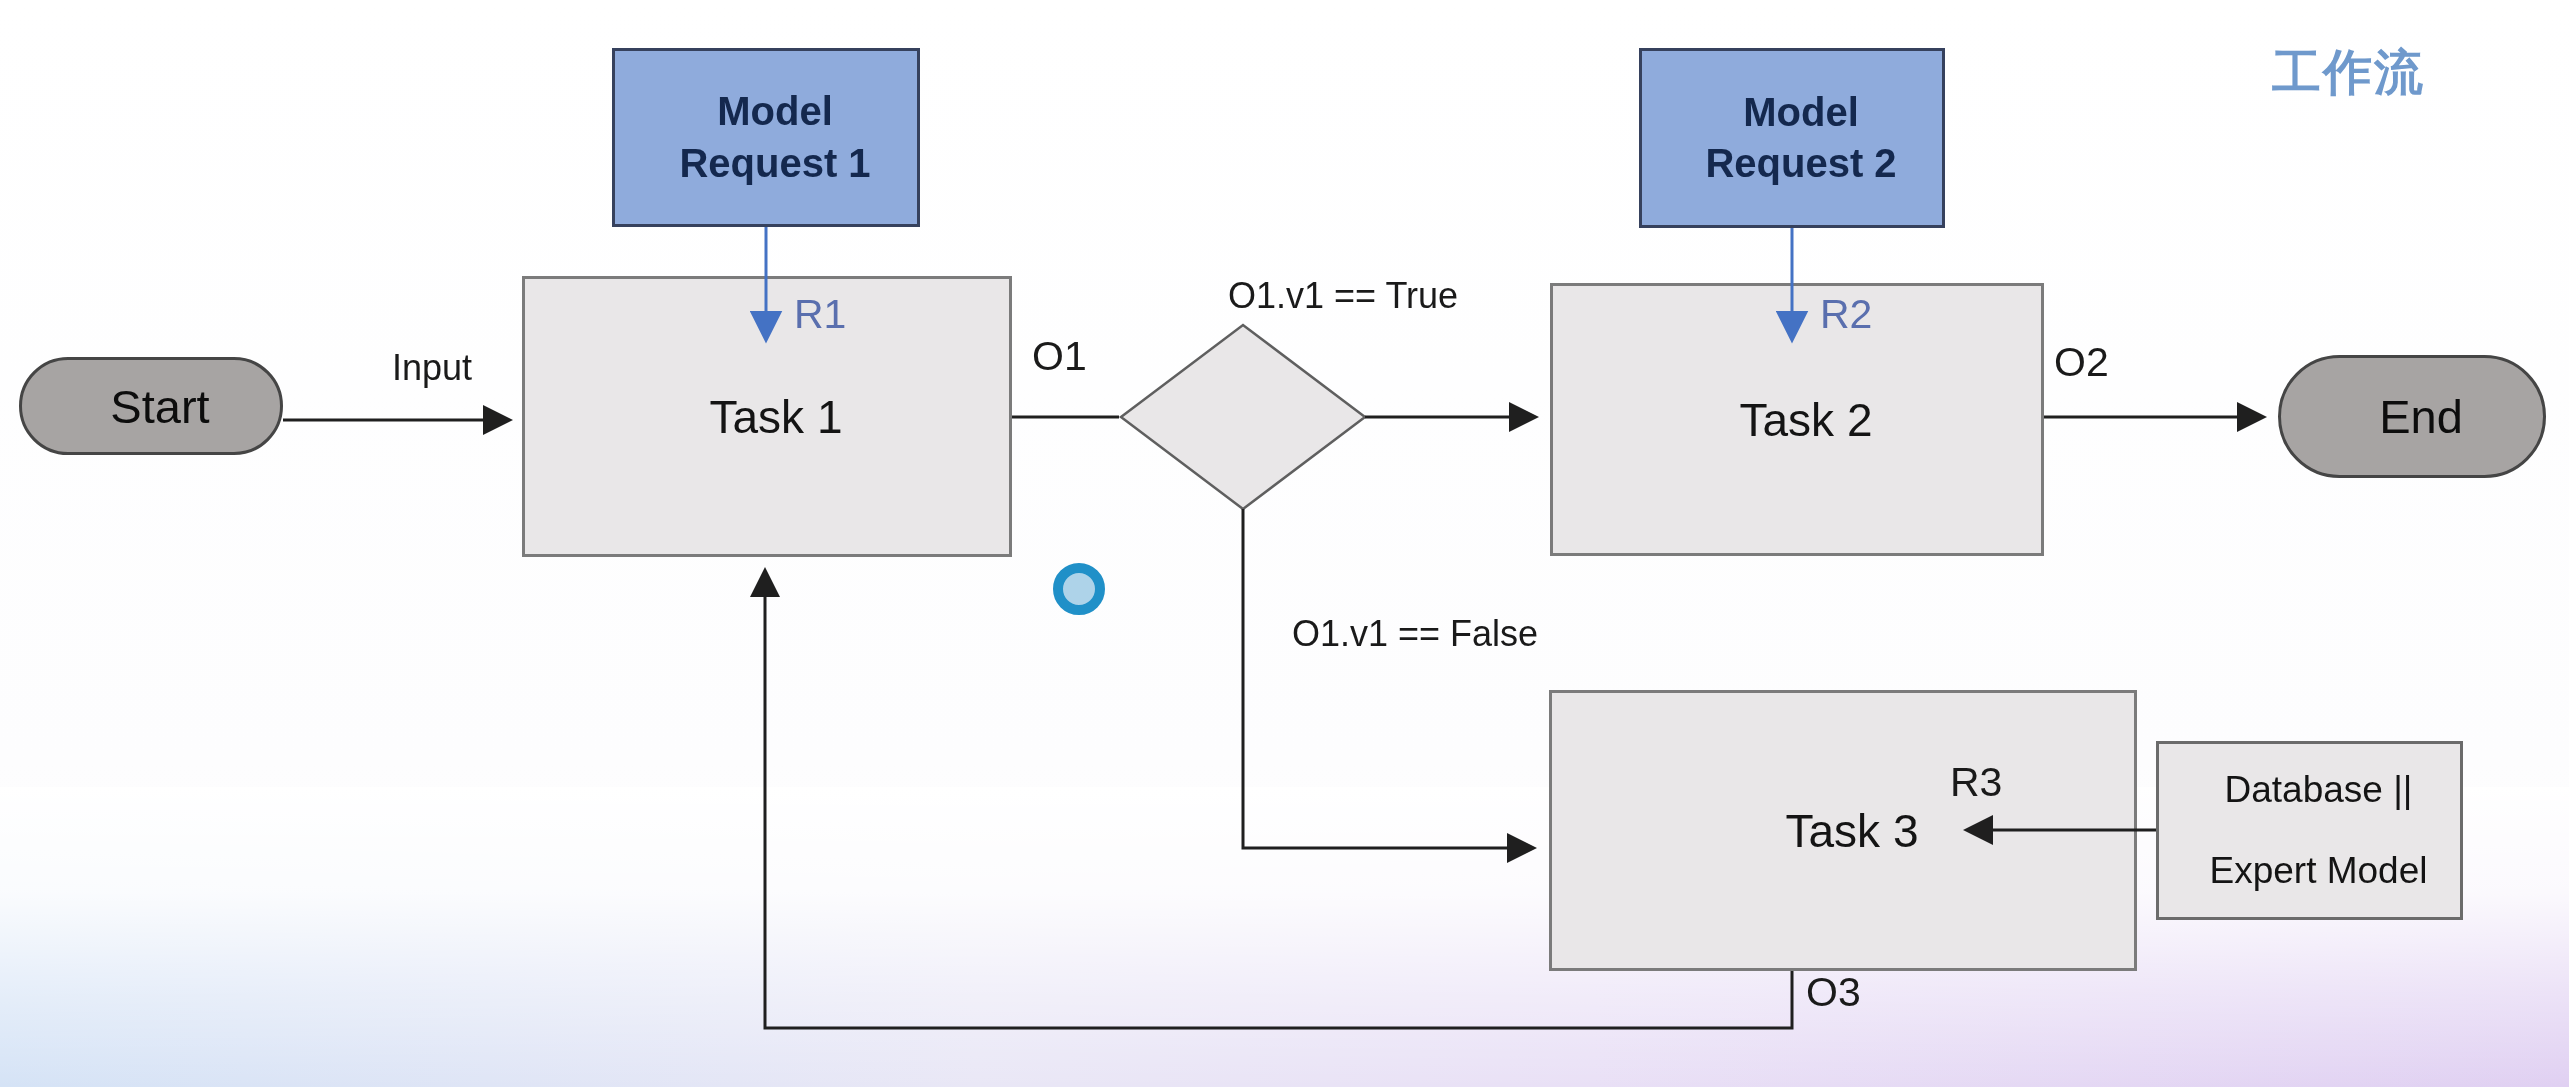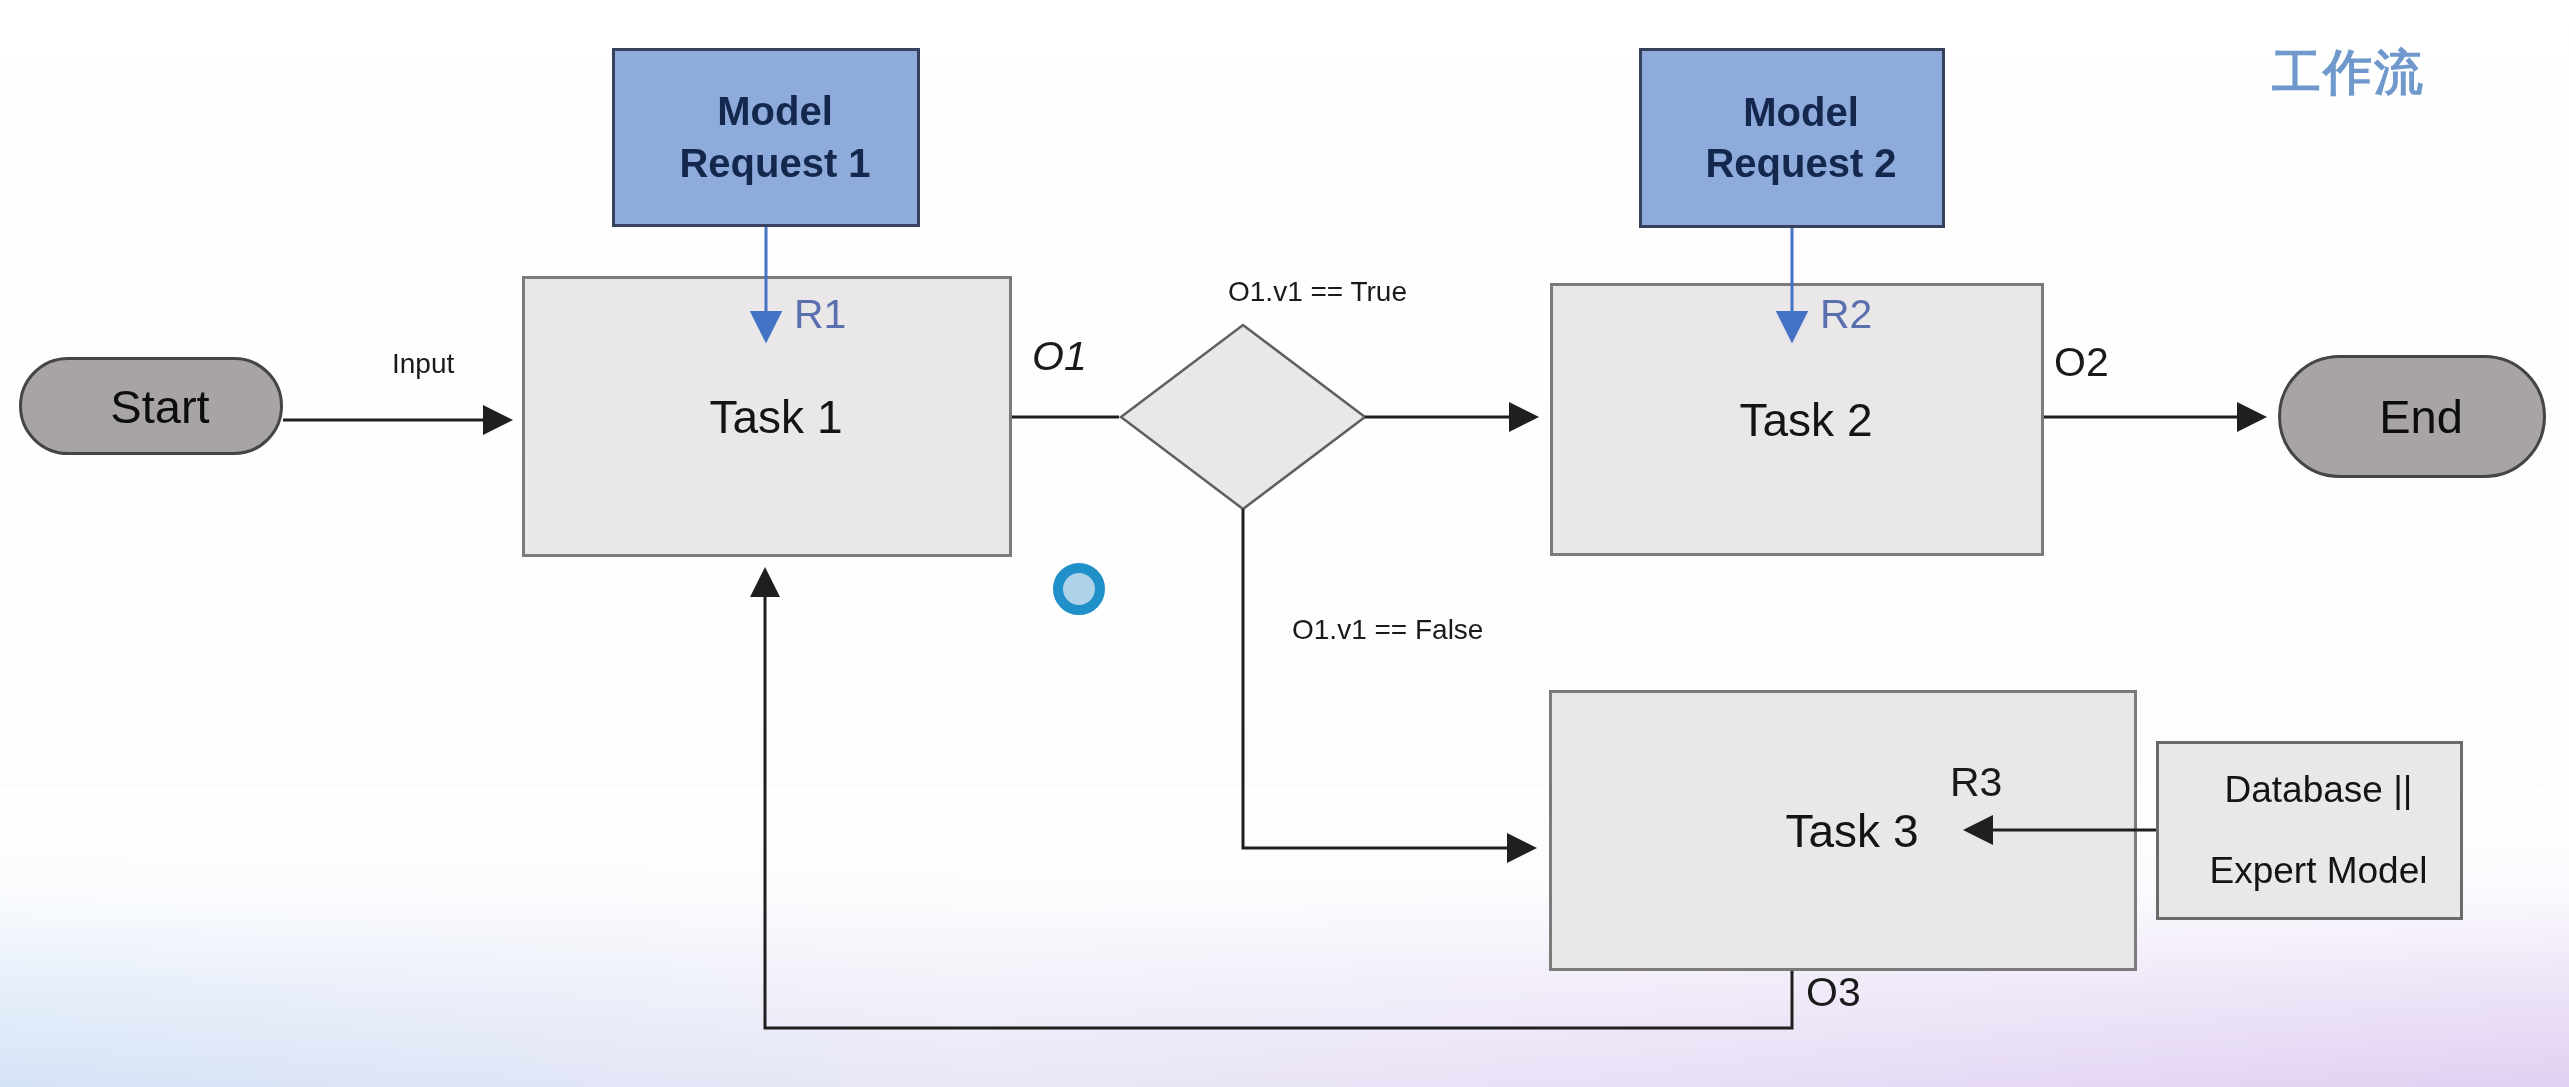--- a/index.html
+++ b/index.html
@@ -17,21 +17,21 @@
   .node{position:absolute;box-sizing:border-box;display:flex;flex-direction:column;
     align-items:center;justify-content:center;text-align:center;z-index:1;color:#141414;padding-left:18px;}
   .task{background:#e9e7e8;border:3px solid #7b7b7b;font-size:46px;}
   .terminal{background:#a7a4a3;border:3px solid #454545;border-radius:70px;font-size:47px;color:#0d0d0d;}
   .mr{background:#8fabdc;border:3px solid #36415d;color:#14284e;font-weight:bold;font-size:40px;line-height:1.28;}
   .db{background:#e9e7e8;border:3px solid #6b6b6b;font-size:37px;line-height:1.32;}
   .node span{display:block;}
   
   svg.wires{position:absolute;left:0;top:0;z-index:2;}
   
-  .lbl{position:absolute;z-index:3;font-size:28px;line-height:1;color:#1a1a1a;white-space:nowrap;}
+  .lbl{position:absolute;z-index:3;font-size:36px;line-height:1;color:#1a1a1a;white-space:nowrap;}
   .lbl.big{font-size:41px;}
   .lbl.blue{color:#5a6fae;}
   .title{position:absolute;left:2272px;top:40px;z-index:3;font-size:49px;font-weight:bold;
     color:#6f99cc;letter-spacing:2px;white-space:nowrap;}
   
   .dot{position:absolute;left:1053px;top:563px;width:52px;height:52px;box-sizing:border-box;
     border-radius:50%;background:#aed3e9;border:10px solid #2090c8;z-index:4;}
 </style>
 </head>
 <body>
@@ -92,21 +92,21 @@
     <path d="M 1365 417 H 1534" fill="none" stroke="#1f1f1f" stroke-width="3" marker-end="url(#arrB)"></path>
     <path d="M 2044 417 H 2262" fill="none" stroke="#1f1f1f" stroke-width="3" marker-end="url(#arrB)"></path>
     <path d="M 1243 509 V 848 H 1532" fill="none" stroke="#1f1f1f" stroke-width="3" marker-end="url(#arrB)"></path>
     <path d="M 2156 830 H 1968" fill="none" stroke="#1f1f1f" stroke-width="3" marker-end="url(#arrB)"></path>
     <path d="M 1792 971 V 1028 H 765 V 572" fill="none" stroke="#1f1f1f" stroke-width="3" marker-end="url(#arrB)"></path>
     <path d="M 766 227 V 338" fill="none" stroke="#4472c4" stroke-width="3" marker-end="url(#arrU)"></path>
     <path d="M 1792 228 V 338" fill="none" stroke="#4472c4" stroke-width="3" marker-end="url(#arrU)"></path>
   </svg>
 
   <div class="lbl" style="left:392px;top:350px;">Input</div>
-  <div class="lbl big" style="left:1032px;top:336px;font-style:italic;">O1</div>
+  <div class="lbl big" style="left:1032px;top:336px;">O1</div>
   <div class="lbl" style="left:1228px;top:278px;">O1.v1 == True</div>
   <div class="lbl" style="left:1292px;top:616px;">O1.v1 == False</div>
   <div class="lbl big" style="left:2054px;top:342px;">O2</div>
   <div class="lbl big" style="left:1806px;top:972px;">O3</div>
   <div class="lbl big blue" style="left:794px;top:294px;">R1</div>
   <div class="lbl big blue" style="left:1820px;top:294px;">R2</div>
   <div class="lbl big" style="left:1950px;top:762px;">R3</div>
 
   <div class="title">工作流</div>
 

